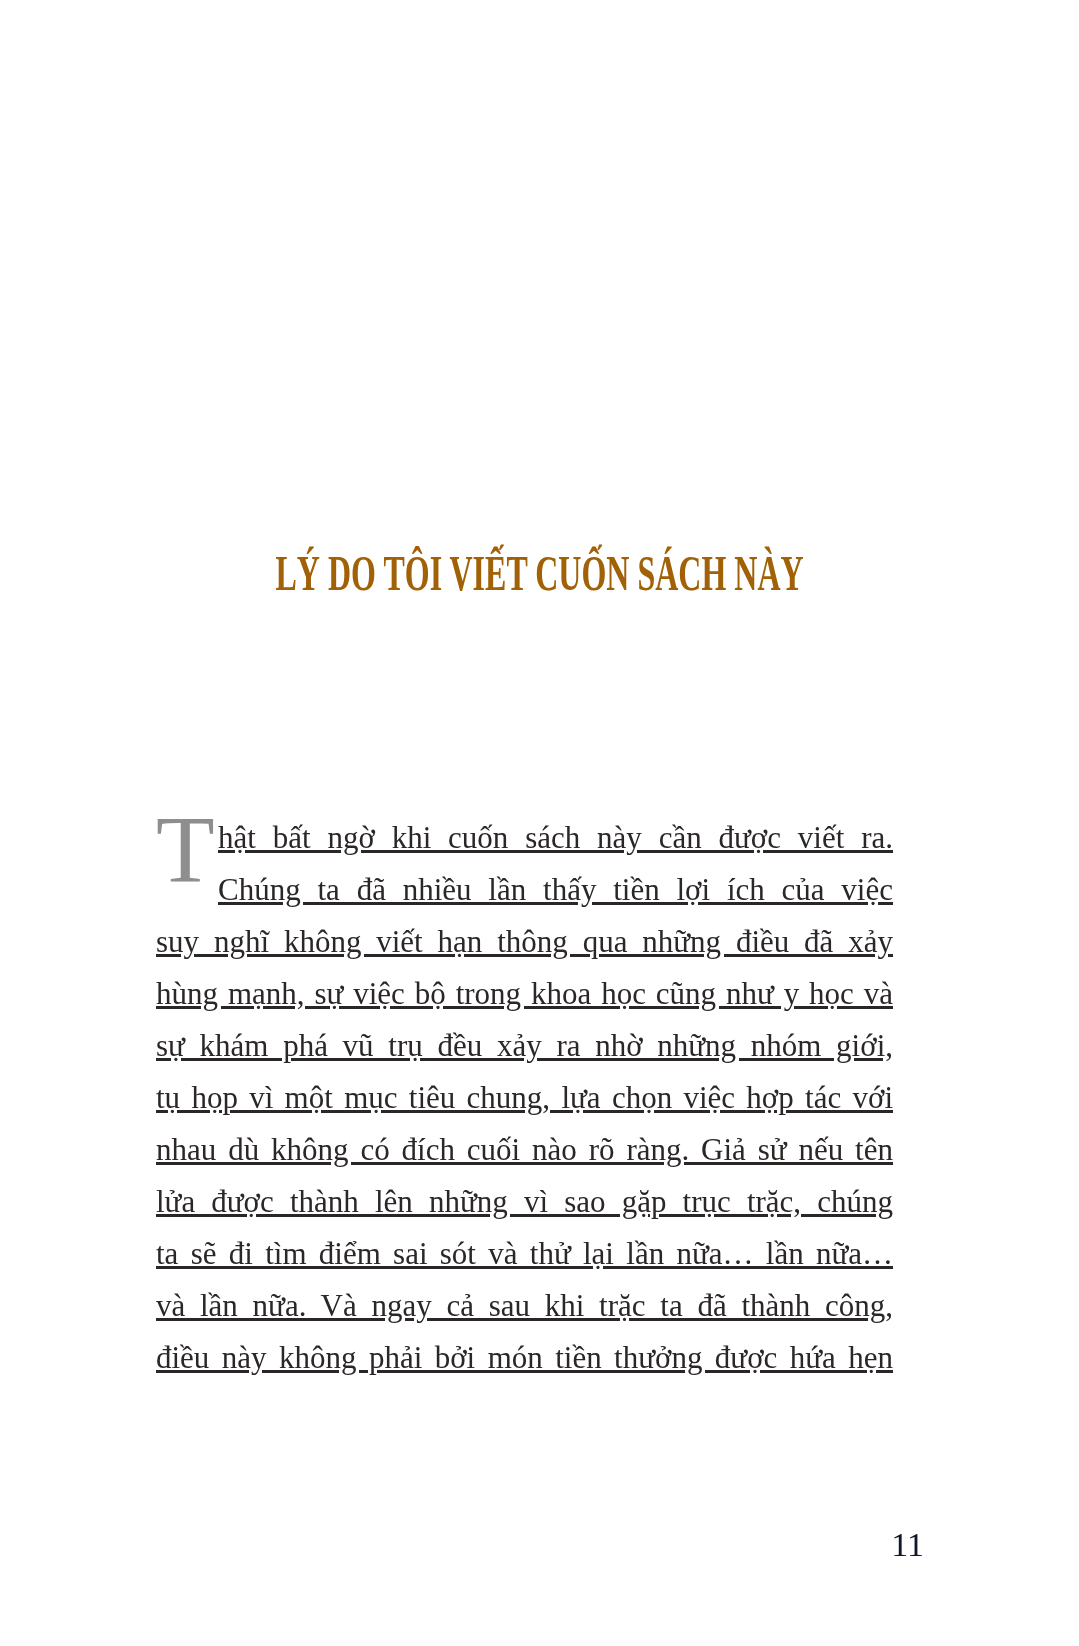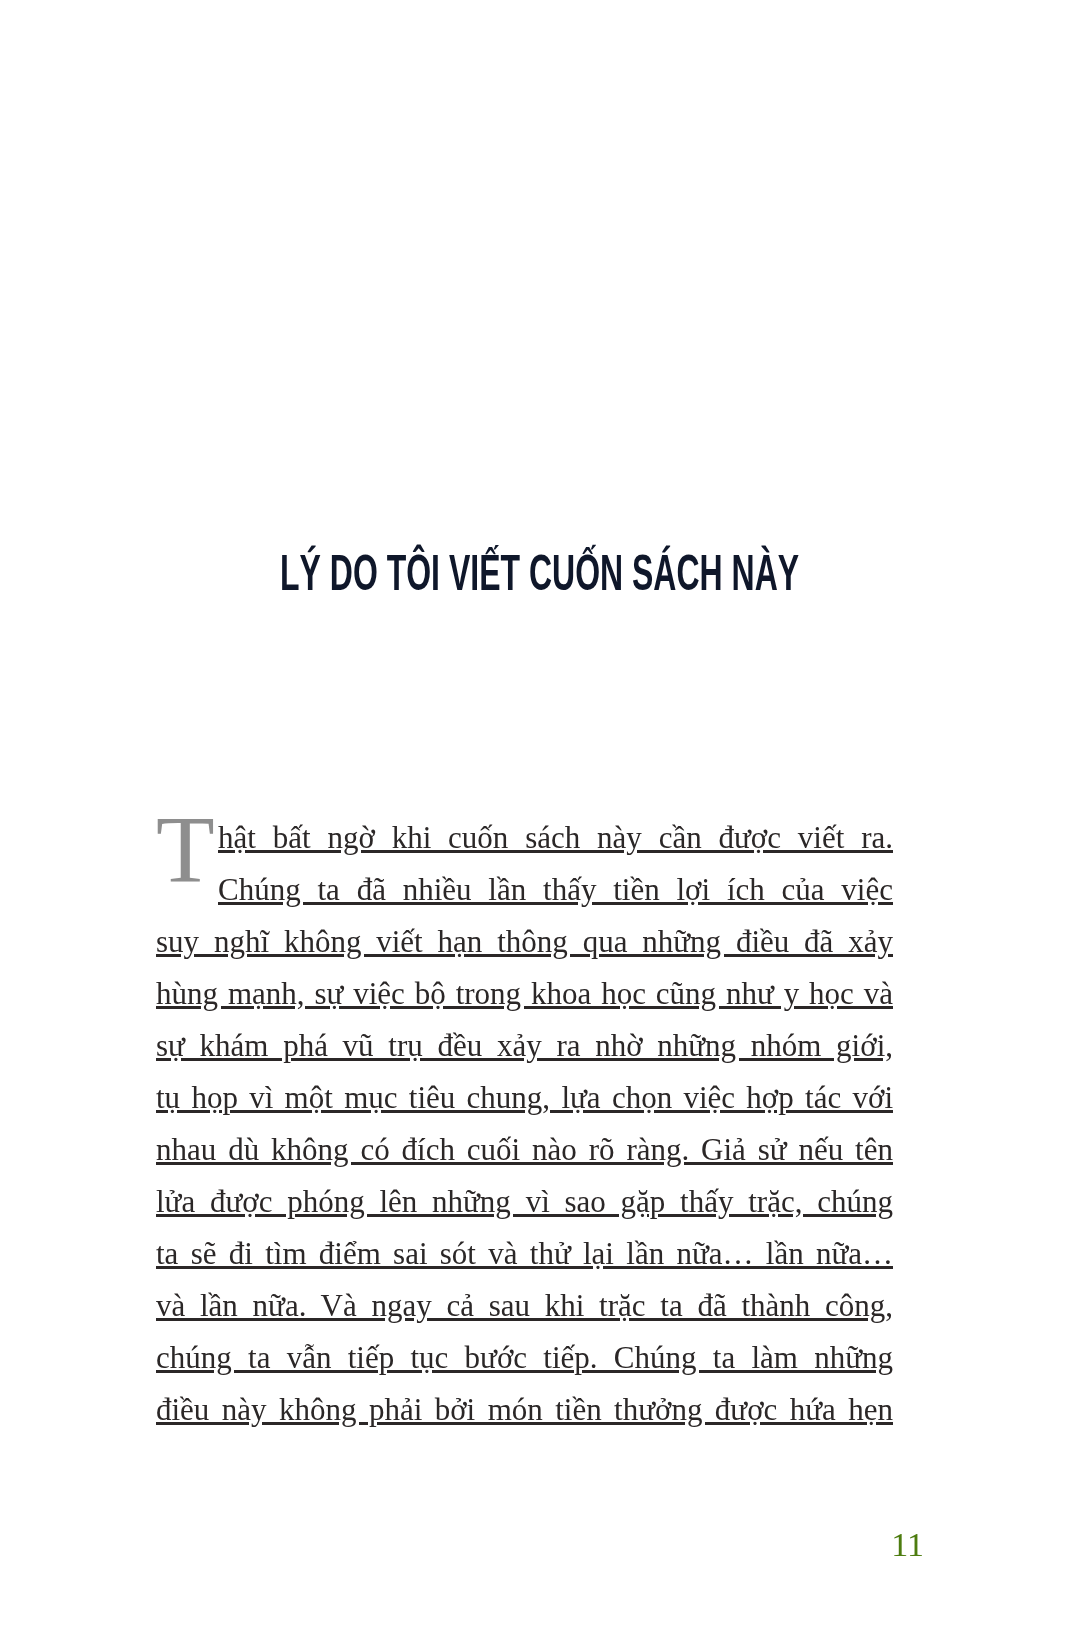--- a/index.html
+++ b/index.html
@@ -16,25 +16,25 @@
     font-family: "Liberation Serif", serif;
   }
   
   .title {
     position: absolute;
     top: 545px;
     left: 0;
     width: 100%;
     margin: 0;
     text-align: center;
-    font-family: Liberation Sans, sans-serif;
+    font-family: Liberation Serif, serif;
     font-weight: 700;
     font-size: 50px;
     line-height: 56px;
-    color: #0f172a;
+    color: #a16207;
     white-space: nowrap;
   }
   .title-inner {
     display: inline-block;
     transform: scaleX(0.64);
     transform-origin: 50% 50%;
     letter-spacing: 0px;
   }
   
   .body-text {
@@ -67,44 +67,43 @@
     text-decoration: underline;
   }
   
   .page-number {
     position: absolute;
     top: 1528px;
     right: 155px;
     font-family: "Liberation Serif", serif;
     font-size: 34px;
     line-height: 34px;
-    color: #4d7c0f;
+    color: #0f172a;
     text-align: right;
   }
 </style>
 </head>
 <body>
 
 <div class="page">
 
   <h1 class="title"><span class="title-inner">LÝ DO TÔI VIẾT CUỐN SÁCH NÀY</span></h1>
 
   <div class="body-text">
     <span class="dropcap">T</span>
     <div class="lines">
         <div class="line">hật bất ngờ khi cuốn sách này cần được viết ra.</div>
         <div class="line">Chúng ta đã nhiều lần thấy tiền lợi ích của việc</div>
         <div class="line">suy nghĩ không viết hạn thông qua những điều đã xảy</div>
         <div class="line">hùng mạnh, sự việc bộ trong khoa học cũng như y học và</div>
         <div class="line">sự khám phá vũ trụ đều xảy ra nhờ những nhóm giới,</div>
         <div class="line">tụ họp vì một mục tiêu chung, lựa chọn việc hợp tác với</div>
         <div class="line">nhau dù không có đích cuối nào rõ ràng. Giả sử nếu tên</div>
-        <div class="line">lửa được phóng lên những vì sao gặp thấy trặc, chúng</div>
+        <div class="line">lửa được thành lên những vì sao gặp trục trặc, chúng</div>
         <div class="line">ta sẽ đi tìm điểm sai sót và thử lại lần nữa… lần nữa…</div>
         <div class="line">và lần nữa. Và ngay cả sau khi trặc ta đã thành công,</div>
-        <div class="line">chúng ta vẫn tiếp tục bước tiếp. Chúng ta làm những</div>
         <div class="line">điều này không phải bởi món tiền thưởng được hứa hẹn</div>
       </div>
   </div>
 
   <div class="page-number">11</div>
 
 </div>
 
 </body></html>

